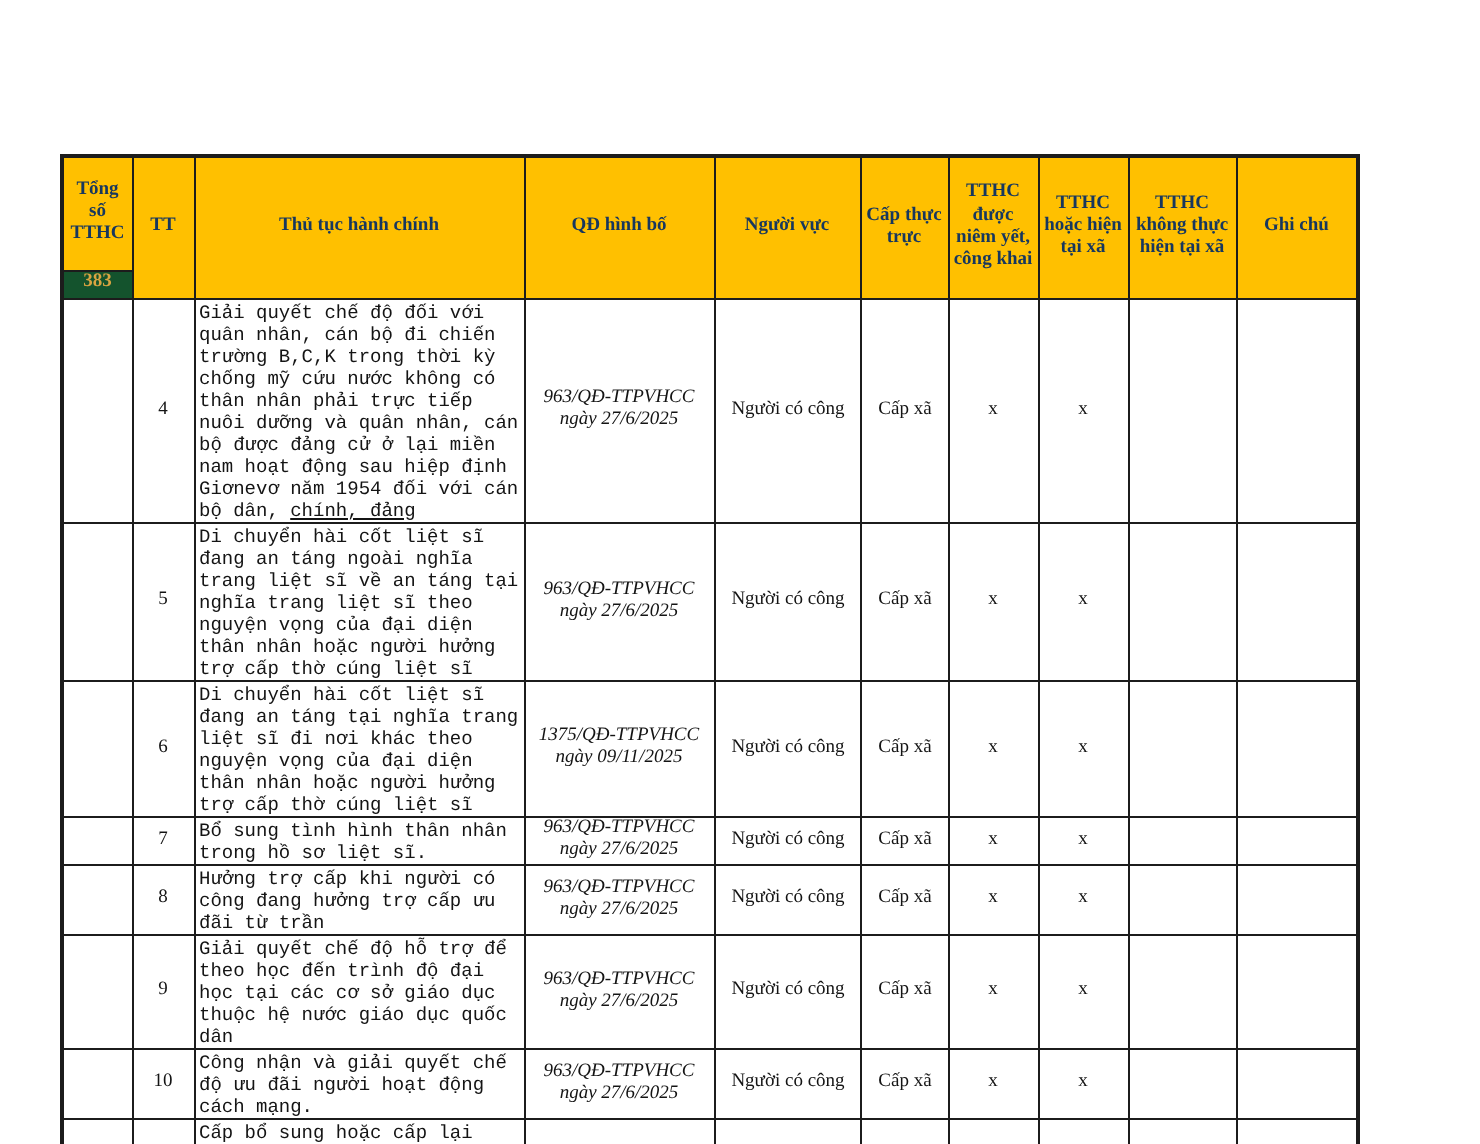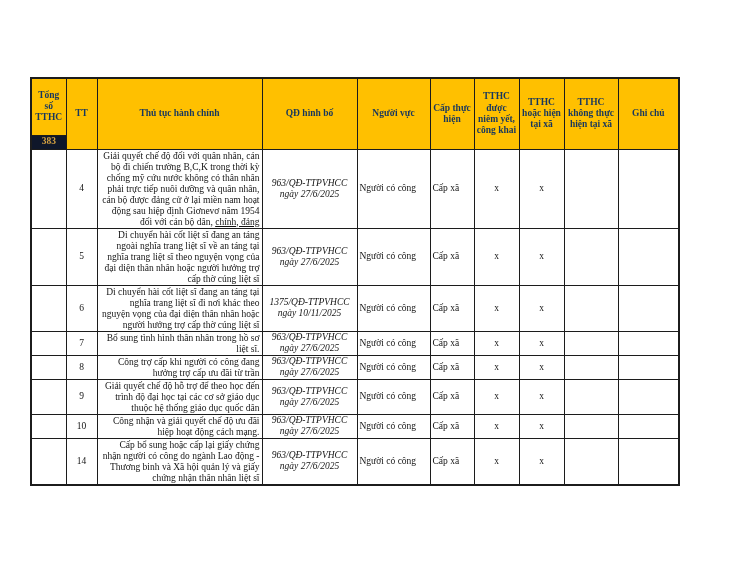--- a/index.html
+++ b/index.html
@@ -25,40 +25,41 @@
     background:#FFC000;
     color:#17375E;
     font-weight:bold;
     font-size:9.5px;
     line-height:1.18;
     text-align:center;
     vertical-align:middle;
     padding:1px 2px;
   }
   th.total-value-cell{
-    background:#0f172a;
+    background:#14532d;
     color:#D9A441;
     font-size:9.5px;
     padding:0;
   }
   .proc-table td{
     font-size:9.5px;
     line-height:11px;
     color:#141414;
     vertical-align:middle;
     padding:0 2px;
     text-align:center;
   }
   td.cell-proc{
-    text-align:right;
+    text-align:left;
     vertical-align:top;
     padding:1px 2px 0 2px;
+    font-family:Liberation Mono, monospace;
   }
   td.cell-dec{padding:0 1px;font-style:italic;}
-  td.cell-field,td.cell-level{text-align:left;padding:0 1px 0 2px;}
+  td.cell-field,td.cell-level{text-align:center;padding:0 1px 0 2px;}
   .underlined{text-decoration:underline;}
 </style>
 </head>
 <body>
 
 <div class="page">
   <table class="proc-table">
     <colgroup>
       <col style="width:35px">
         <col style="width:31px">
@@ -71,21 +72,21 @@
         <col style="width:54px">
       <col style="width:61px">
     </colgroup>
     <thead>
       <tr style="height:57px">
         <th>Tổng số TTHC</th>
         <th rowspan="2">TT</th>
         <th rowspan="2">Thủ tục hành chính</th>
         <th rowspan="2">QĐ hình bố</th>
         <th rowspan="2">Người vực</th>
-        <th rowspan="2">Cấp thực hiện</th>
+        <th rowspan="2">Cấp thực trực</th>
         <th rowspan="2">TTHC được niêm yết, công khai</th>
         <th rowspan="2">TTHC hoặc hiện tại xã</th>
         <th rowspan="2">TTHC không thực hiện tại xã</th>
         <th rowspan="2">Ghi chú</th>
       </tr>
       <tr style="height:14px">
         <th class="total-value-cell">383</th>
       </tr>
     </thead>
     <tbody>
@@ -118,21 +119,21 @@
           <td class="cell-mark">x</td>
           <td class="cell-mark"></td>
           <td class="cell-note"></td>
         </tr>
         <tr style="height: 38px;">
           <td class="cell-total"></td>
           <td class="cell-tt">6</td>
           <td class="cell-proc"><span>Di chuyển hài cốt liệt sĩ đang an táng tại nghĩa trang liệt sĩ đi nơi khác theo nguyện vọng của đại diện thân nhân hoặc người hưởng trợ cấp thờ cúng liệt sĩ</span><span class="underlined"></span></td>
           <td class="cell-dec">
             <div>1375/QĐ-TTPVHCC</div>
-            <div>ngày 10/11/2025</div>
+            <div>ngày 09/11/2025</div>
           </td>
           <td class="cell-field">Người có công</td>
           <td class="cell-level">Cấp xã</td>
           <td class="cell-mark">x</td>
           <td class="cell-mark">x</td>
           <td class="cell-mark"></td>
           <td class="cell-note"></td>
         </tr>
         <tr style="height: 23px;">
           <td class="cell-total"></td>
@@ -145,51 +146,51 @@
           <td class="cell-field">Người có công</td>
           <td class="cell-level">Cấp xã</td>
           <td class="cell-mark">x</td>
           <td class="cell-mark">x</td>
           <td class="cell-mark"></td>
           <td class="cell-note"></td>
         </tr>
         <tr style="height: 23px;">
           <td class="cell-total"></td>
           <td class="cell-tt">8</td>
-          <td class="cell-proc"><span>Công trợ cấp khi người có công đang hưởng trợ cấp ưu đãi từ trần</span><span class="underlined"></span></td>
+          <td class="cell-proc"><span>Hưởng trợ cấp khi người có công đang hưởng trợ cấp ưu đãi từ trần</span><span class="underlined"></span></td>
           <td class="cell-dec">
             <div>963/QĐ-TTPVHCC</div>
             <div>ngày 27/6/2025</div>
           </td>
           <td class="cell-field">Người có công</td>
           <td class="cell-level">Cấp xã</td>
           <td class="cell-mark">x</td>
           <td class="cell-mark">x</td>
           <td class="cell-mark"></td>
           <td class="cell-note"></td>
         </tr>
         <tr style="height: 29px;">
           <td class="cell-total"></td>
           <td class="cell-tt">9</td>
-          <td class="cell-proc"><span>Giải quyết chế độ hỗ trợ để theo học đến trình độ đại học tại các cơ sở giáo dục thuộc hệ thống giáo dục quốc dân</span><span class="underlined"></span></td>
+          <td class="cell-proc"><span>Giải quyết chế độ hỗ trợ để theo học đến trình độ đại học tại các cơ sở giáo dục thuộc hệ nước giáo dục quốc dân</span><span class="underlined"></span></td>
           <td class="cell-dec">
             <div>963/QĐ-TTPVHCC</div>
             <div>ngày 27/6/2025</div>
           </td>
           <td class="cell-field">Người có công</td>
           <td class="cell-level">Cấp xã</td>
           <td class="cell-mark">x</td>
           <td class="cell-mark">x</td>
           <td class="cell-mark"></td>
           <td class="cell-note"></td>
         </tr>
         <tr style="height: 22px; margin-top: 25px;">
           <td class="cell-total"></td>
           <td class="cell-tt">10</td>
-          <td class="cell-proc"><span>Công nhận và giải quyết chế độ ưu đãi hiệp hoạt động cách mạng.</span><span class="underlined"></span></td>
+          <td class="cell-proc"><span>Công nhận và giải quyết chế độ ưu đãi người hoạt động cách mạng.</span><span class="underlined"></span></td>
           <td class="cell-dec">
             <div>963/QĐ-TTPVHCC</div>
             <div>ngày 27/6/2025</div>
           </td>
           <td class="cell-field">Người có công</td>
           <td class="cell-level">Cấp xã</td>
           <td class="cell-mark">x</td>
           <td class="cell-mark">x</td>
           <td class="cell-mark"></td>
           <td class="cell-note"></td>

